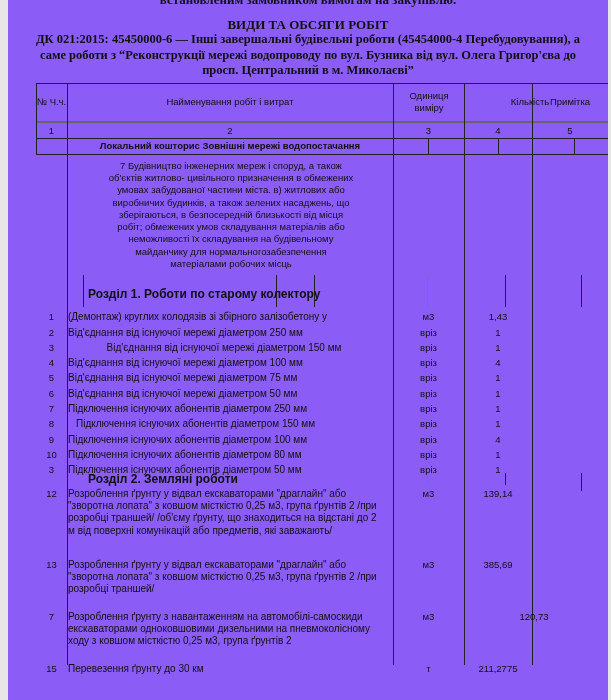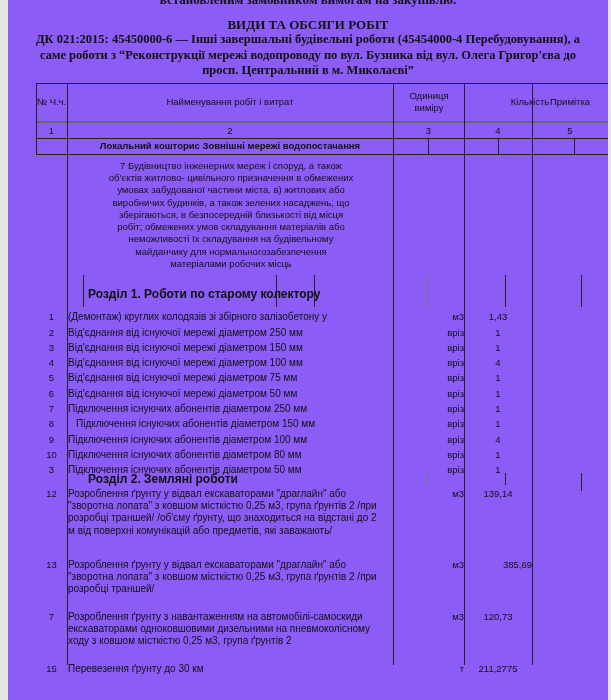--- a/index.html
+++ b/index.html
@@ -31,21 +31,21 @@
   .tbl { position: absolute; left: 28px; top: 83px; width: 572px; height: 590px; }
   .vl { position: absolute; background: #222; width: 1px; }
   .hl { position: absolute; background: #222; height: 1px; }
   .cell {
     position: absolute; font-size: 9.5px; color: #111; line-height: 12px;
     display: flex; align-items: center; justify-content: center; text-align: center;
   }
   .row-text { position: absolute; font-size: 12px; color: #111; line-height: 12px; white-space: nowrap; }
   .num { position: absolute; left: 0; width: 31px; text-align: center; font-size: 9.5px; color: #111; line-height: 12px; }
   .name { position: absolute; left: 32px; width: 312px; font-size: 10px; color: #111; line-height: 12.2px; }
-  .unit { position: absolute; left: 357px; width: 71px; text-align: right; font-size: 9.5px; color: #111; line-height: 12px; }
+  .unit { position: absolute; left: 357px; width: 71px; text-align: center; font-size: 9.5px; color: #111; line-height: 12px; }
   .qty { position: absolute; left: 428px; width: 68px; text-align: center; font-size: 9.5px; color: #111; line-height: 12px; }
   .bold { font-weight: bold; }
   .tick { position: absolute; width: 1px; background: #222; }
 </style>
 </head>
 <body>
 
 <div class="page">
   <div class="cut-line">встановленим замовником вимогам на закупівлю.</div>
   <div class="title">ВИДИ ТА ОБСЯГИ РОБІТ</div>
@@ -97,21 +97,21 @@
     <div id="sec1-rows">
         <div class="num" style="top: 228px;">1</div>
         <div class="name" style="top: 228px;">(Демонтаж) круглих колодязів зі збірного залізобетону у</div>
         <div class="unit" style="top: 228px;">м3</div>
         <div class="qty" style="top: 228px;">1,43</div>
         <div class="num" style="top: 244px;">2</div>
         <div class="name" style="top: 244px;">Від'єднання від існуючої мережі діаметром 250 мм</div>
         <div class="unit" style="top: 244px;">вріз</div>
         <div class="qty" style="top: 244px;">1</div>
         <div class="num" style="top: 259px;">3</div>
-        <div class="name" style="top: 259px;">Від'єднання від існуючої мережі діаметром 150 мм</div>
+        <div class="name" style="top: 259px; text-align: center;">Від'єднання від існуючої мережі діаметром 150 мм</div>
         <div class="unit" style="top: 259px;">вріз</div>
         <div class="qty" style="top: 259px;">1</div>
         <div class="num" style="top: 274px;">4</div>
         <div class="name" style="top: 274px;">Від'єднання від існуючої мережі діаметром 100 мм</div>
         <div class="unit" style="top: 274px;">вріз</div>
         <div class="qty" style="top: 274px;">4</div>
         <div class="num" style="top: 289px;">5</div>
         <div class="name" style="top: 289px;">Від'єднання від існуючої мережі діаметром 75 мм</div>
         <div class="unit" style="top: 289px;">вріз</div>
         <div class="qty" style="top: 289px;">1</div>
@@ -148,24 +148,24 @@
     <div class="row-text bold" style="left:52px;top:390px;">Розділ 2. Земляні роботи</div>
 
     <div id="sec2-rows">
         <div class="num" style="top: 405px;">12</div>
         <div class="name" style="top: 405px;">Розроблення ґрунту у відвал екскаваторами "драглайн" або "зворотна лопата" з ковшом місткістю 0,25 м3, група ґрунтів 2 /при розробці траншей/ /об'єму ґрунту, що знаходиться на відстані до 2 м від поверхні комунікацій або предметів, які заважають/</div>
         <div class="unit" style="top: 405px;">м3</div>
         <div class="qty" style="top: 405px;">139,14</div>
         <div class="num" style="top: 476px;">13</div>
         <div class="name" style="top: 476px;">Розроблення ґрунту у відвал екскаваторами "драглайн" або "зворотна лопата" з ковшом місткістю 0,25 м3, група ґрунтів 2 /при розробці траншей/</div>
         <div class="unit" style="top: 476px;">м3</div>
-        <div class="qty" style="top: 476px; text-align: right;">385,69</div>
+        <div class="qty" style="top: 476px;">385,69</div>
         <div class="num" style="top: 528px;">7</div>
         <div class="name" style="top: 528px;">Розроблення ґрунту з навантаженням на автомобілі-самоскиди екскаваторами одноковшовими дизельними на пневмоколісному ходу з ковшом місткістю 0,25 м3, група ґрунтів 2</div>
         <div class="unit" style="top: 528px;">м3</div>
-        <div class="qty" style="top: 528px;">120,73</div>
+        <div class="qty" style="top: 528px; padding-left: 36px;">120,73</div>
         <div class="num" style="top: 580px;">15</div>
         <div class="name" style="top: 580px;">Перевезення ґрунту до 30 км</div>
         <div class="unit" style="top: 580px;">т</div>
         <div class="qty" style="top: 580px;">211,2775</div>
       </div>
   </div>
 </div>
 
 </body></html>

